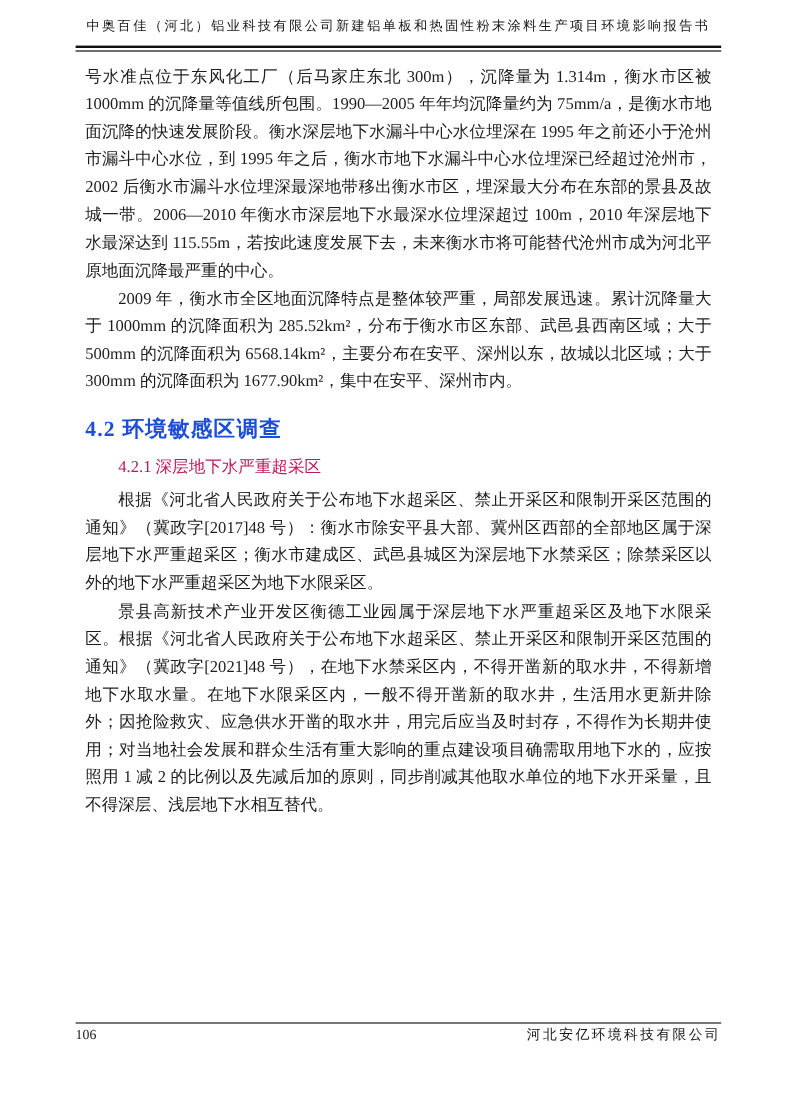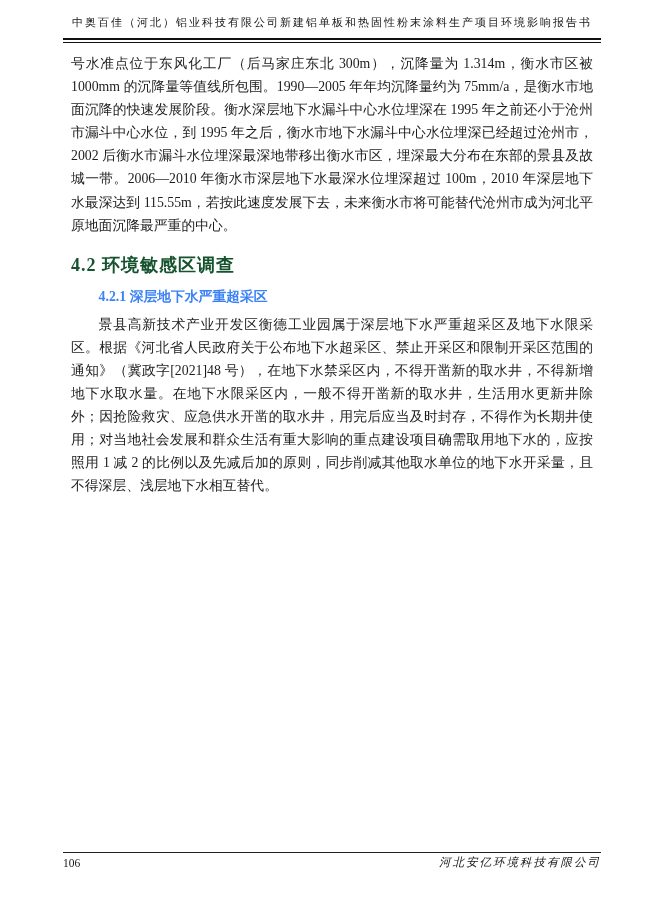--- a/index.html
+++ b/index.html
@@ -59,29 +59,29 @@
   .para.no-indent {
     text-indent: 0;
   }
   .section-heading {
     margin: 15px 0 7px 0;
     font-size: 18px;
     font-weight: bold;
     line-height: 26px;
     text-indent: 0;
     letter-spacing: 1px;
-    color: #14532d;
+    color: #1d4ed8;
   }
   .subsection-heading {
     margin: 4px 0 5px 0;
     font-size: 13.8px;
-    font-weight: bold;
+    font-weight: normal;
     line-height: 23px;
     text-indent: 2em;
-    color: #3b82f6;
+    color: #be185d;
   }
   
   .footer-rule {
     position: absolute;
     left: 63px;
     right: 63px;
     top: 852px;
     border-top: 1.2px solid #202020;
   }
   .page-footer {
@@ -94,42 +94,43 @@
     align-items: center;
   }
   .footer-page-number {
     font-size: 11.5px;
     color: #161616;
   }
   .footer-company {
     font-size: 11.5px;
     letter-spacing: 2px;
     color: #161616;
-    font-style: italic;
   }
 </style>
 </head>
 <body>
 
 <div class="page">
 
   <div class="page-header">
     <span class="header-title">中奥百佳（河北）铝业科技有限公司新建铝单板和热固性粉末涂料生产项目环境影响报告书</span>
   </div>
   <div class="header-rule"></div>
 
   <div class="doc-body">
 
     <p class="para no-indent">号水准点位于东风化工厂（后马家庄东北 300m），沉降量为 1.314m，衡水市区被 1000mm 的沉降量等值线所包围。1990—2005 年年均沉降量约为 75mm/a，是衡水市地面沉降的快速发展阶段。衡水深层地下水漏斗中心水位埋深在 1995 年之前还小于沧州市漏斗中心水位，到 1995 年之后，衡水市地下水漏斗中心水位埋深已经超过沧州市，2002 后衡水市漏斗水位埋深最深地带移出衡水市区，埋深最大分布在东部的景县及故城一带。2006—2010 年衡水市深层地下水最深水位埋深超过 100m，2010 年深层地下水最深达到 115.55m，若按此速度发展下去，未来衡水市将可能替代沧州市成为河北平原地面沉降最严重的中心。</p>
 
+    <p class="para">2009 年，衡水市全区地面沉降特点是整体较严重，局部发展迅速。累计沉降量大于 1000mm 的沉降面积为 285.52km²，分布于衡水市区东部、武邑县西南区域；大于 500mm 的沉降面积为 6568.14km²，主要分布在安平、深州以东，故城以北区域；大于 300mm 的沉降面积为 1677.90km²，集中在安平、深州市内。</p>
 
     <h2 class="section-heading">4.2 环境敏感区调查</h2>
 
     <h3 class="subsection-heading">4.2.1 深层地下水严重超采区</h3>
 
+    <p class="para">根据《河北省人民政府关于公布地下水超采区、禁止开采区和限制开采区范围的通知》（冀政字[2017]48 号）：衡水市除安平县大部、冀州区西部的全部地区属于深层地下水严重超采区；衡水市建成区、武邑县城区为深层地下水禁采区；除禁采区以外的地下水严重超采区为地下水限采区。</p>
 
     <p class="para">景县高新技术产业开发区衡德工业园属于深层地下水严重超采区及地下水限采区。根据《河北省人民政府关于公布地下水超采区、禁止开采区和限制开采区范围的通知》（冀政字[2021]48 号），在地下水禁采区内，不得开凿新的取水井，不得新增地下水取水量。在地下水限采区内，一般不得开凿新的取水井，生活用水更新井除外；因抢险救灾、应急供水开凿的取水井，用完后应当及时封存，不得作为长期井使用；对当地社会发展和群众生活有重大影响的重点建设项目确需取用地下水的，应按照用 1 减 2 的比例以及先减后加的原则，同步削减其他取水单位的地下水开采量，且不得深层、浅层地下水相互替代。</p>
 
 
   </div>
 
   <div class="footer-rule"></div>
   <div class="page-footer">
     <span class="footer-page-number">106</span>
     <span class="footer-company">河北安亿环境科技有限公司</span>

